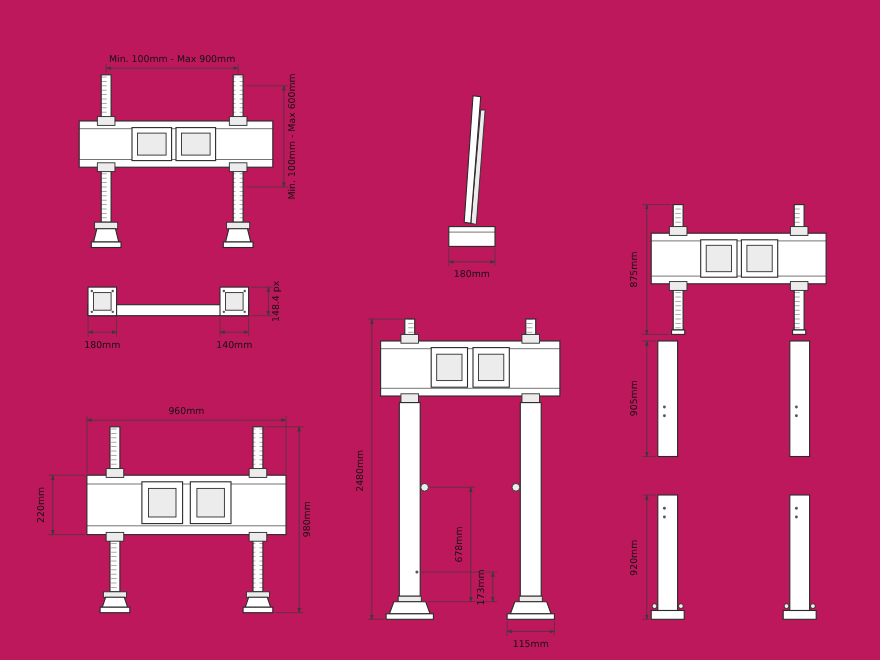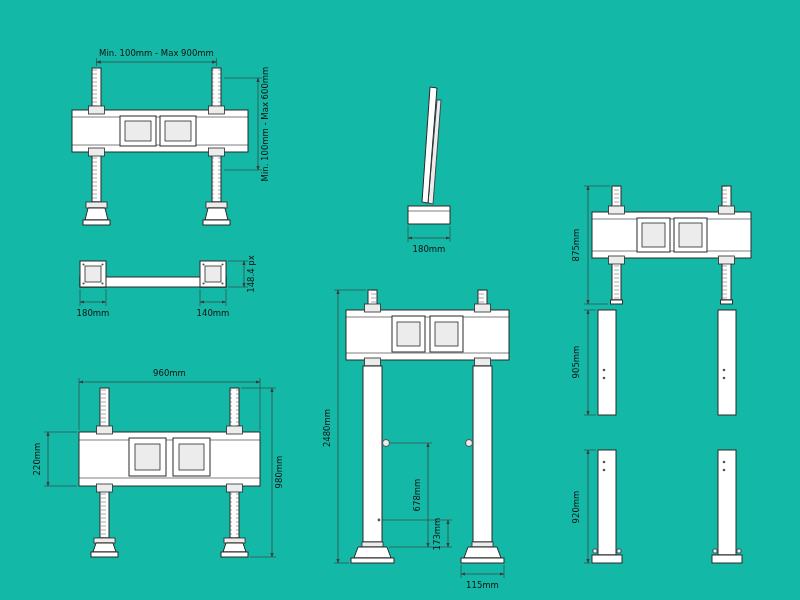--- a/index.html
+++ b/index.html
@@ -1,16 +1,16 @@
 <!DOCTYPE html>
 <html><head>
 <meta charset="utf-8">
 <style>
   html,body{margin:0;padding:0;background:#ffffff;}
-  .canvas{width:800px;height:600px;background:#14b8a6;position:relative;overflow:hidden;}
+  .canvas{width:800px;height:600px;background:#be185d;position:relative;overflow:hidden;}
   .part{fill:#ffffff;stroke:#2a2a2a;stroke-width:1;}
   .part-fill{fill:#ececec;stroke:#2a2a2a;stroke-width:0.8;}
   .rail{stroke:#2a2a2a;stroke-width:1;}
   .thin{stroke:#2a2a2a;stroke-width:0.6;fill:none;}
   .ext{stroke:#3a3a3a;stroke-width:0.6;fill:none;}
   .dim{stroke:#3a3a3a;stroke-width:0.7;fill:none;}
   .dot{fill:#555;stroke:none;}
   .dim-text{font-family:"DejaVu Sans",sans-serif;font-size:8.5px;fill:#111;}
 </style>
 </head>

